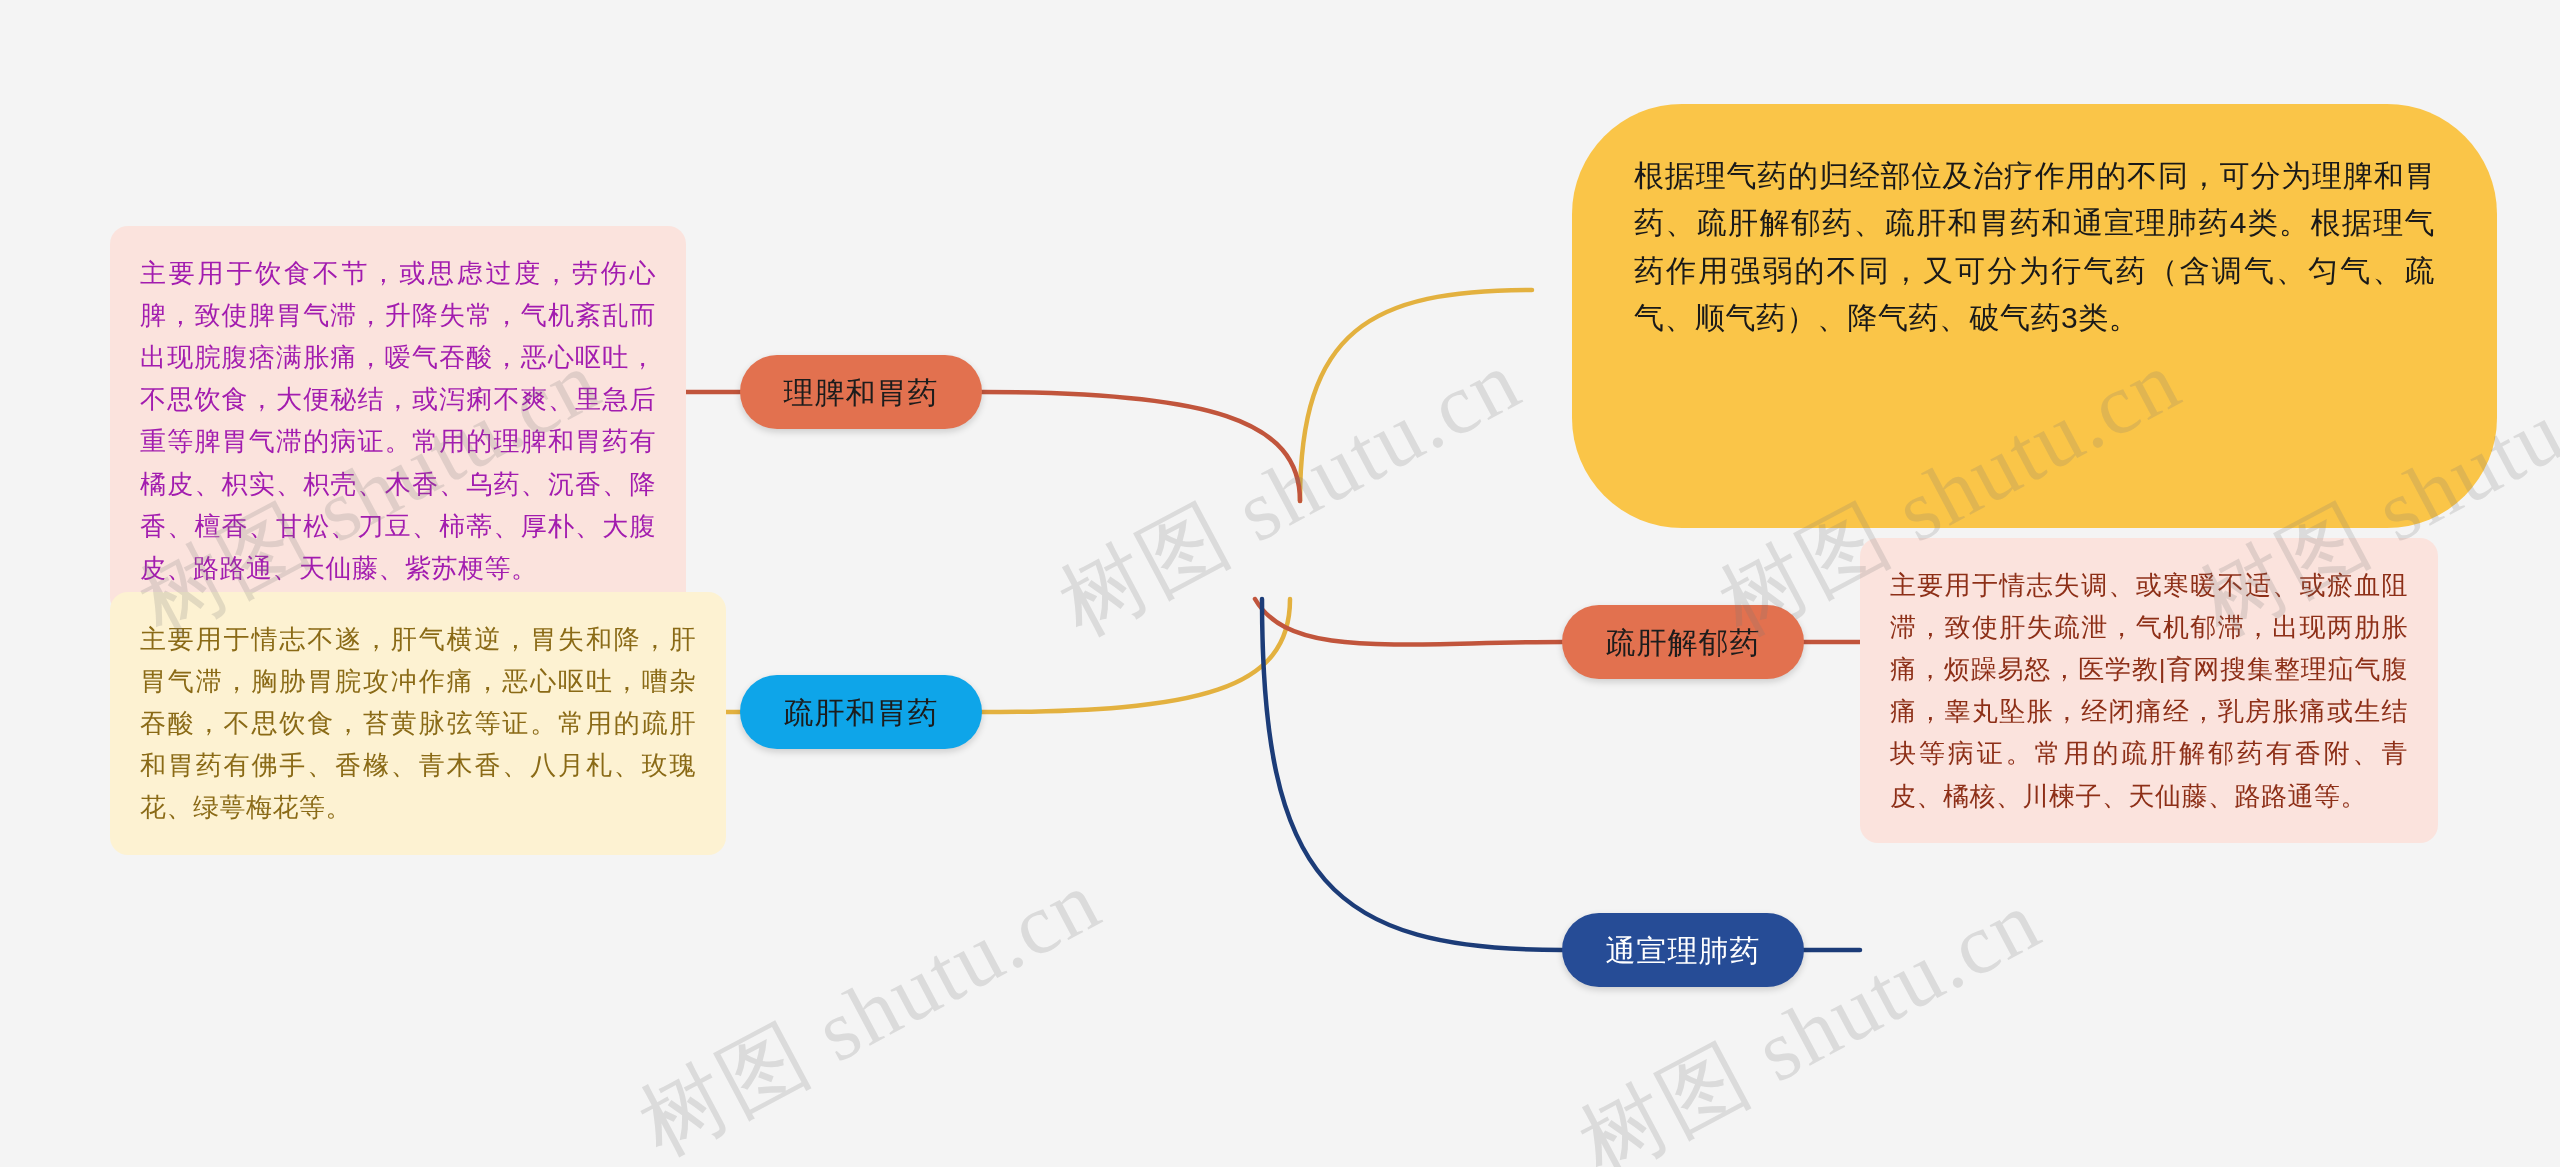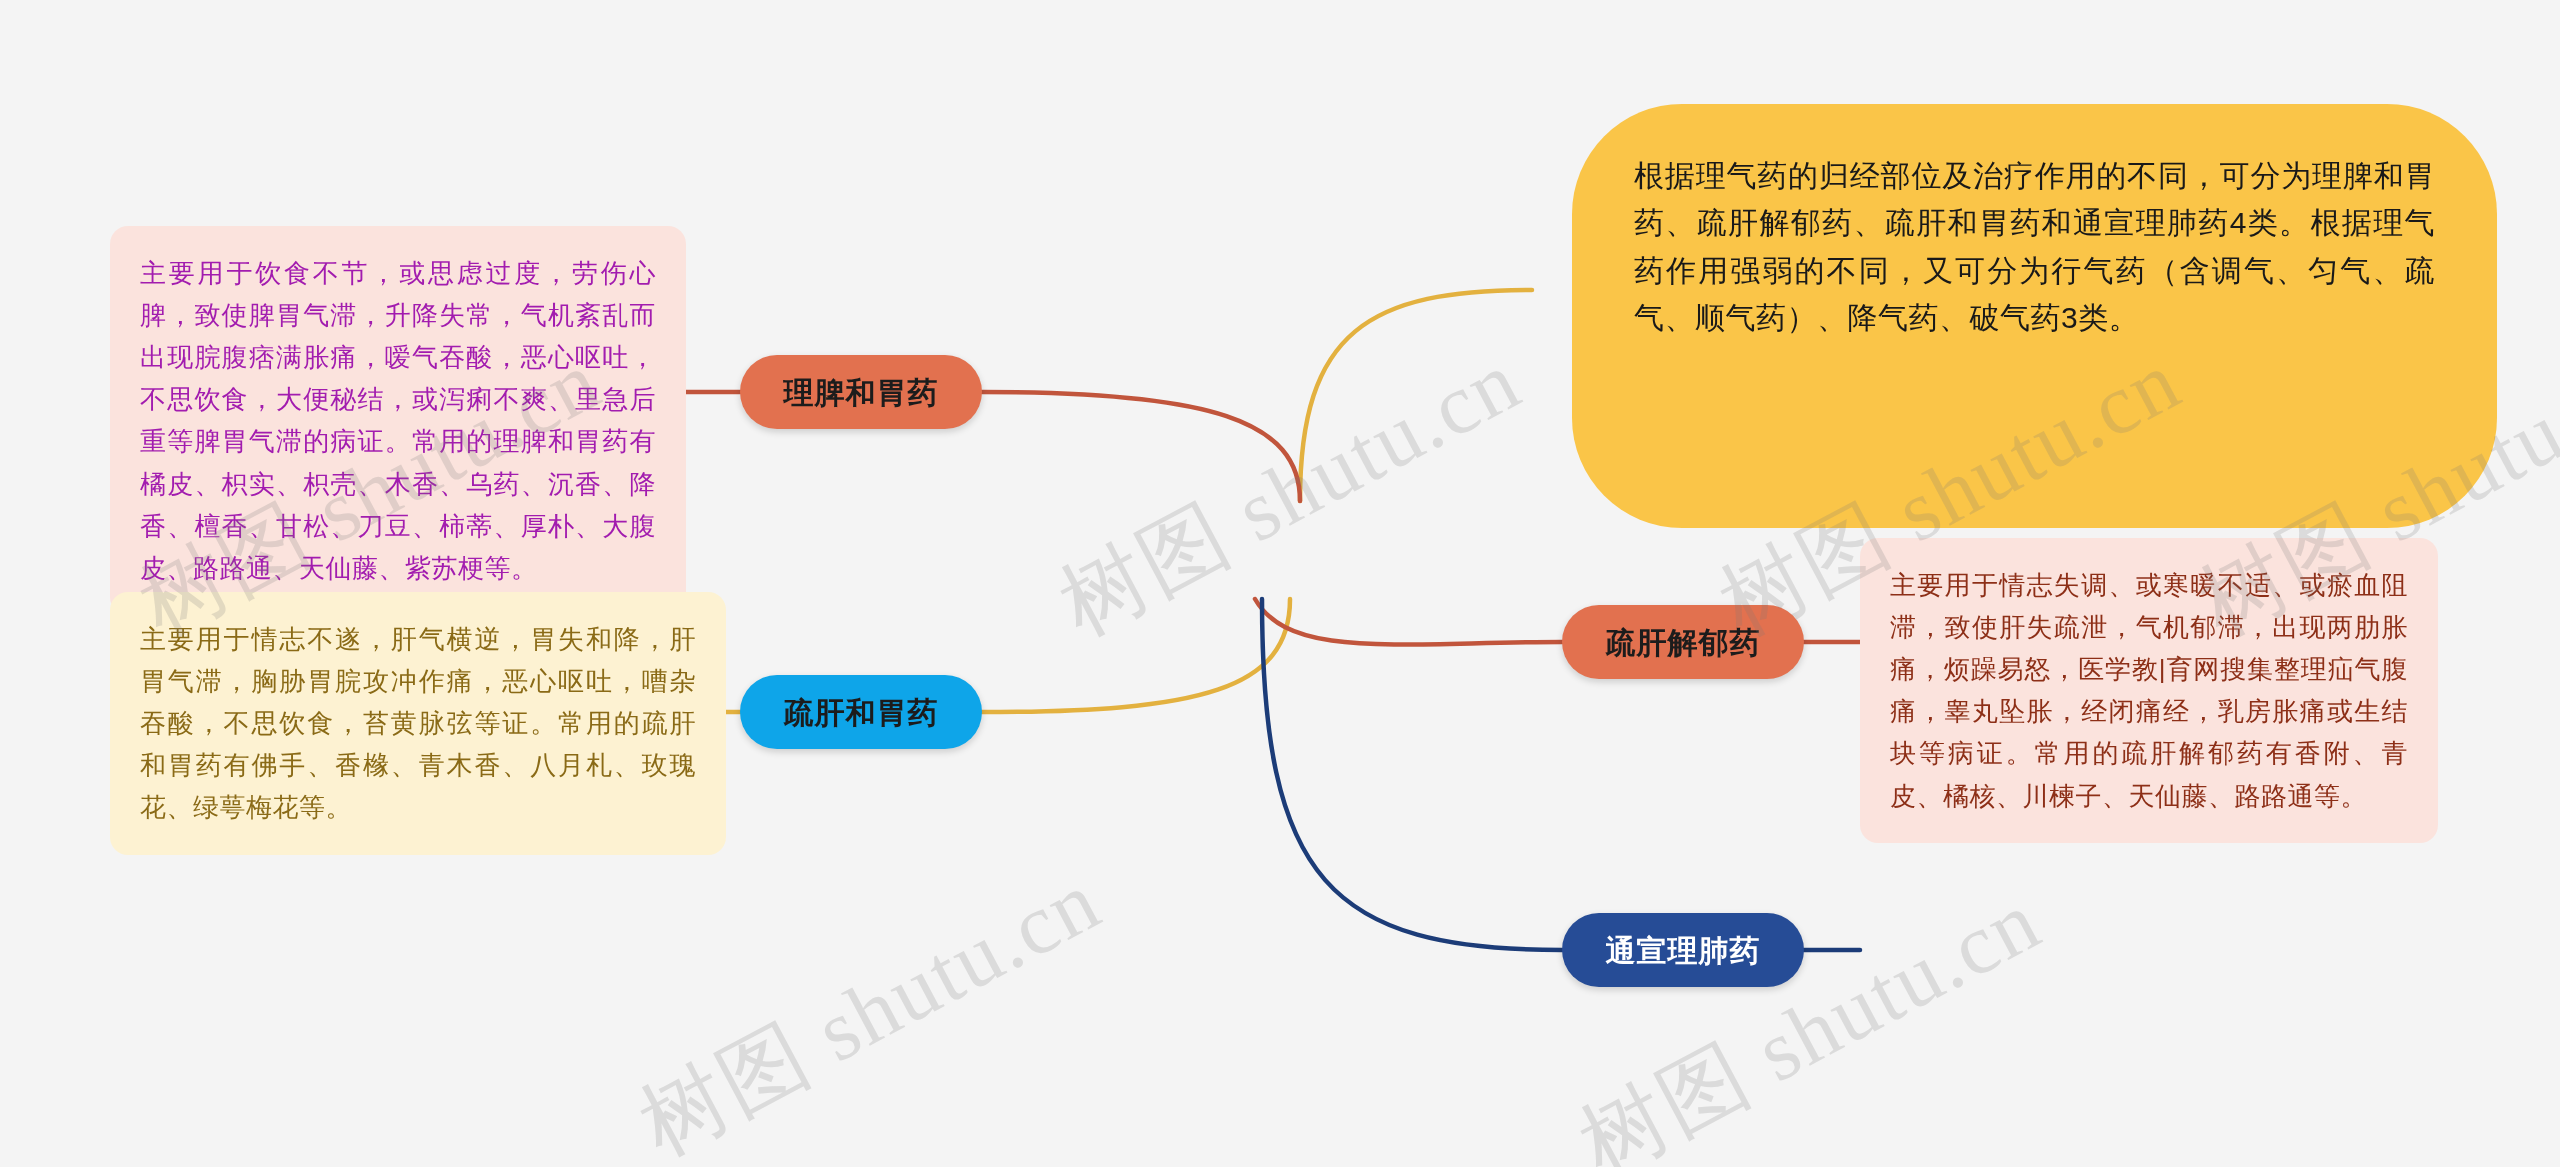--- a/index.html
+++ b/index.html
@@ -48,21 +48,20 @@
   .pill {
     position: absolute;
     display: flex;
     align-items: center;
     justify-content: center;
     border-radius: 999px;
     z-index: 2;
     text-align: right;
     line-height: 1.1;
     white-space: nowrap;
-    font-weight: bold;
   }
   .pill.shadow { box-shadow: 0 3px 7px rgba(0,0,0,0.16); }
 
   #root-node {
     left: 1067px; top: 501px;
     width: 438px; height: 98px;
     background: #101a5e;
     color: #ffffff;
     font-size: 42px;
     letter-spacing: 2px;

